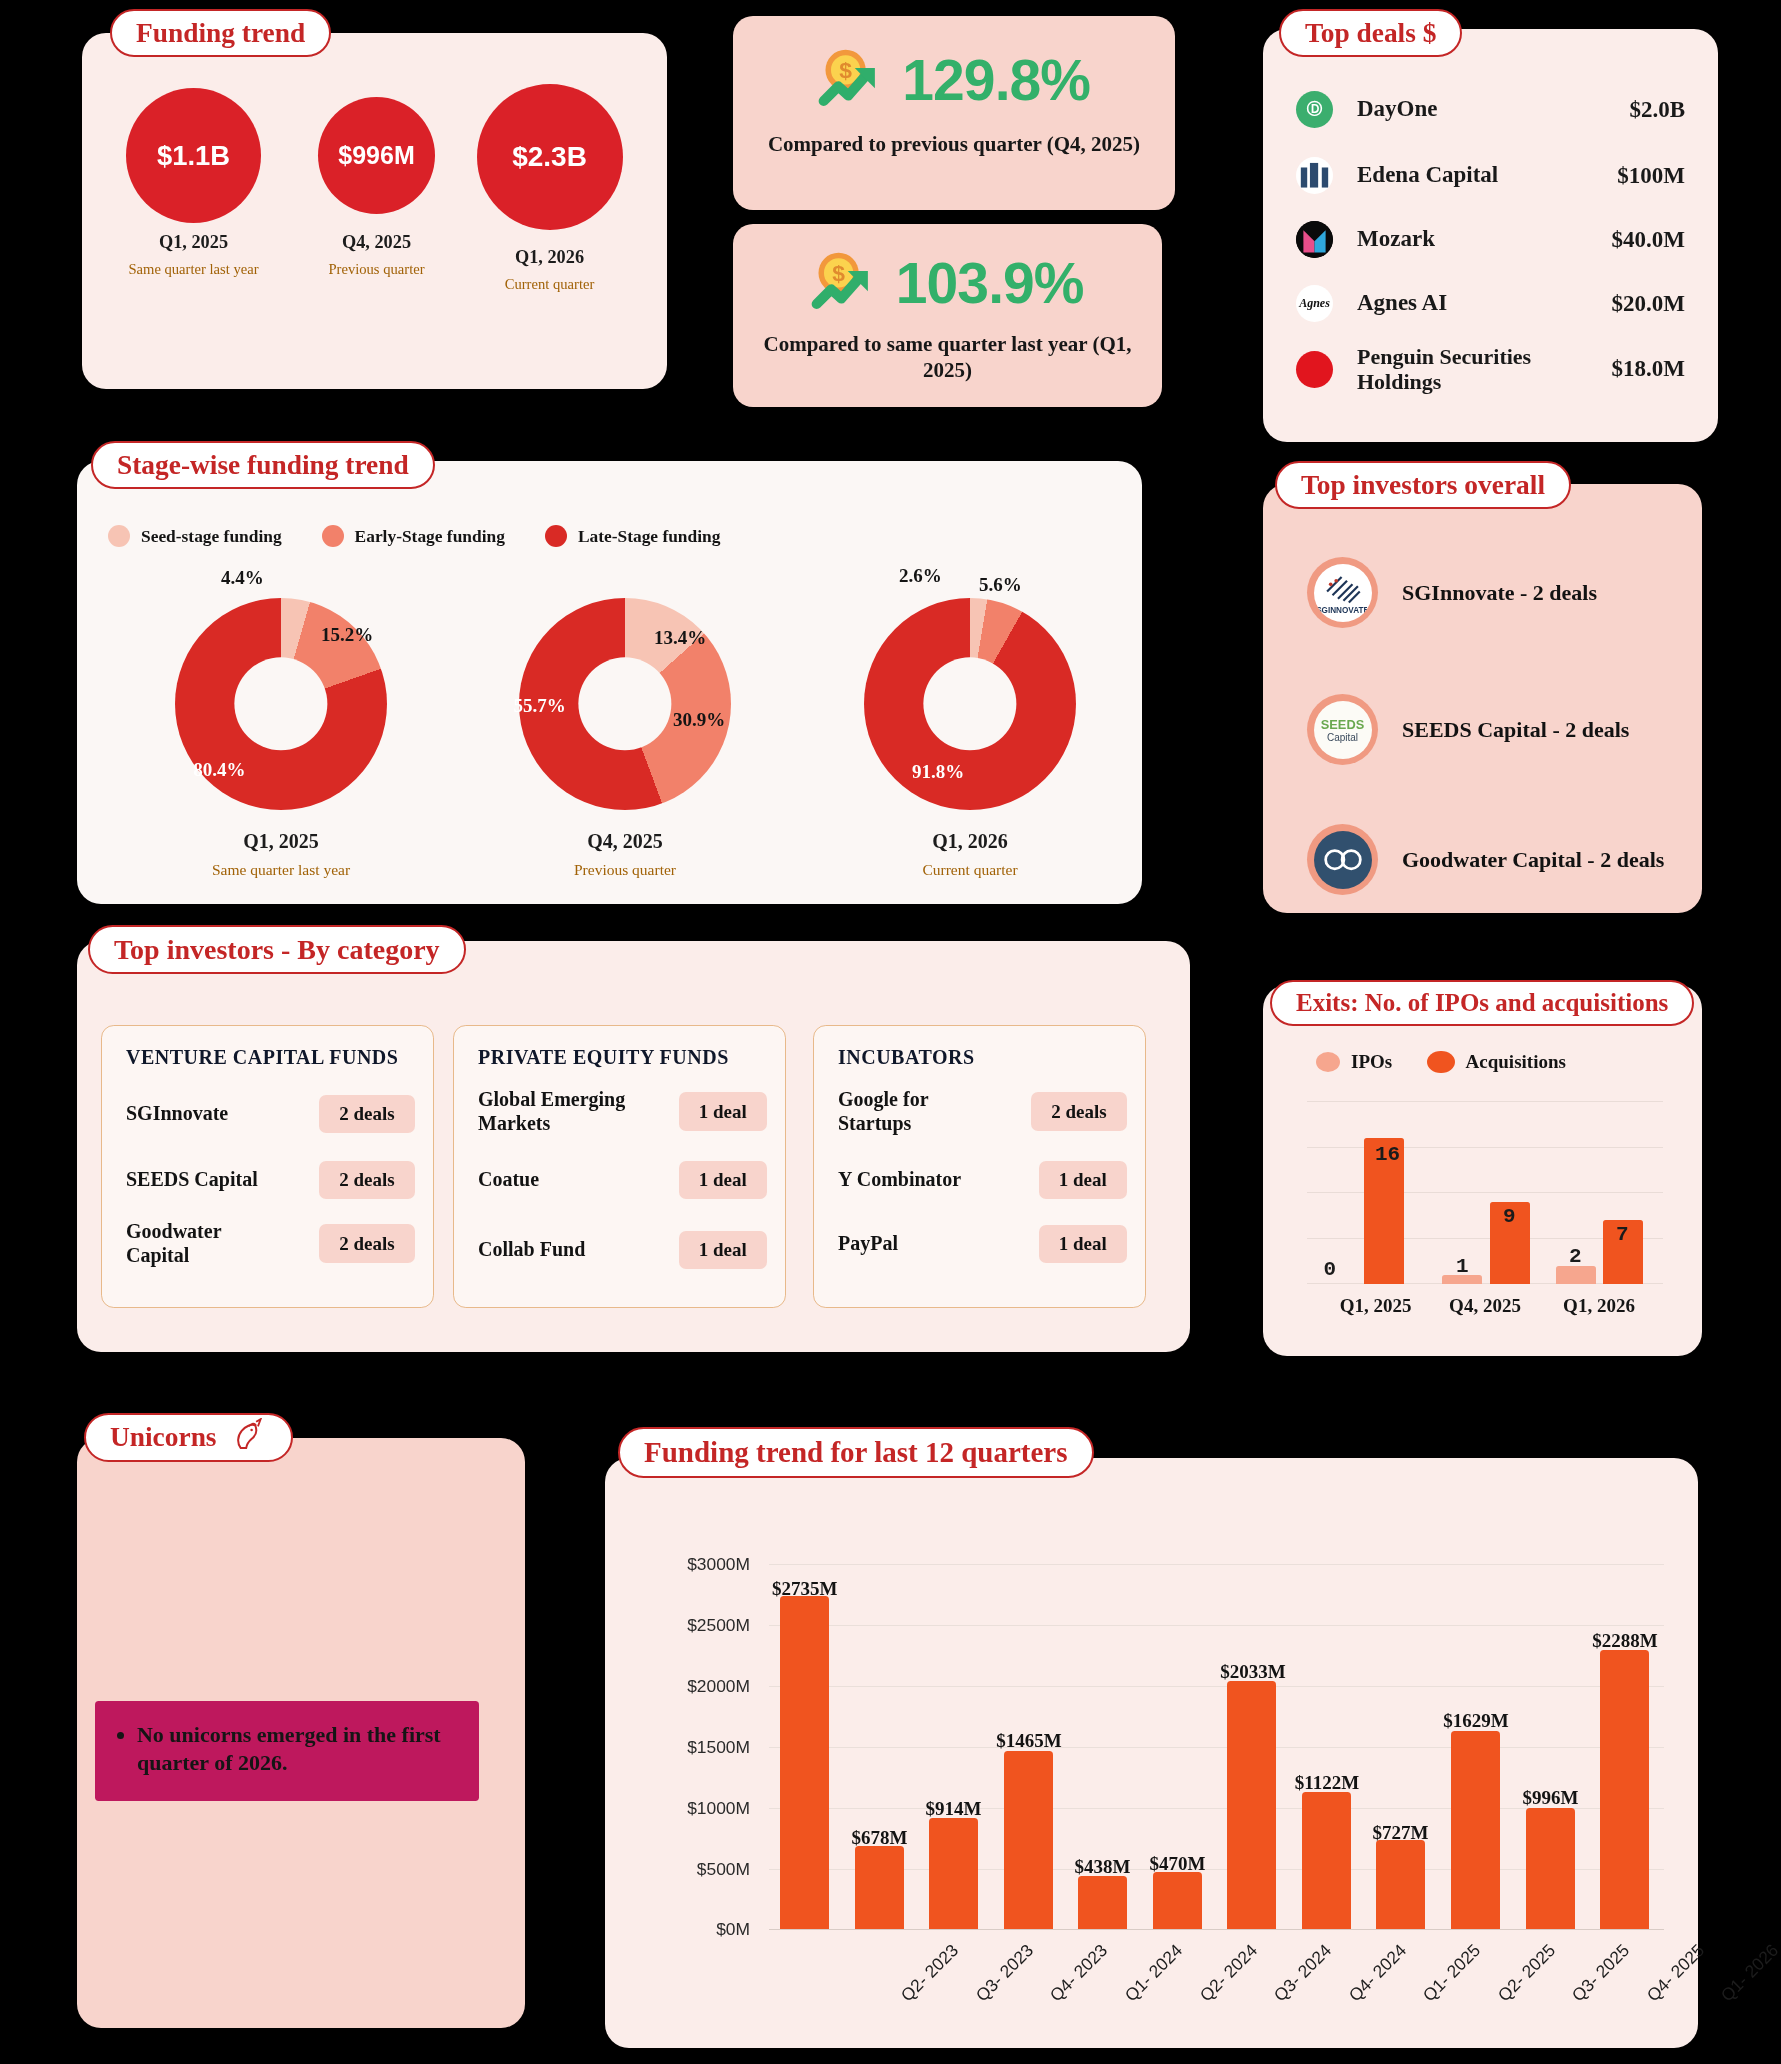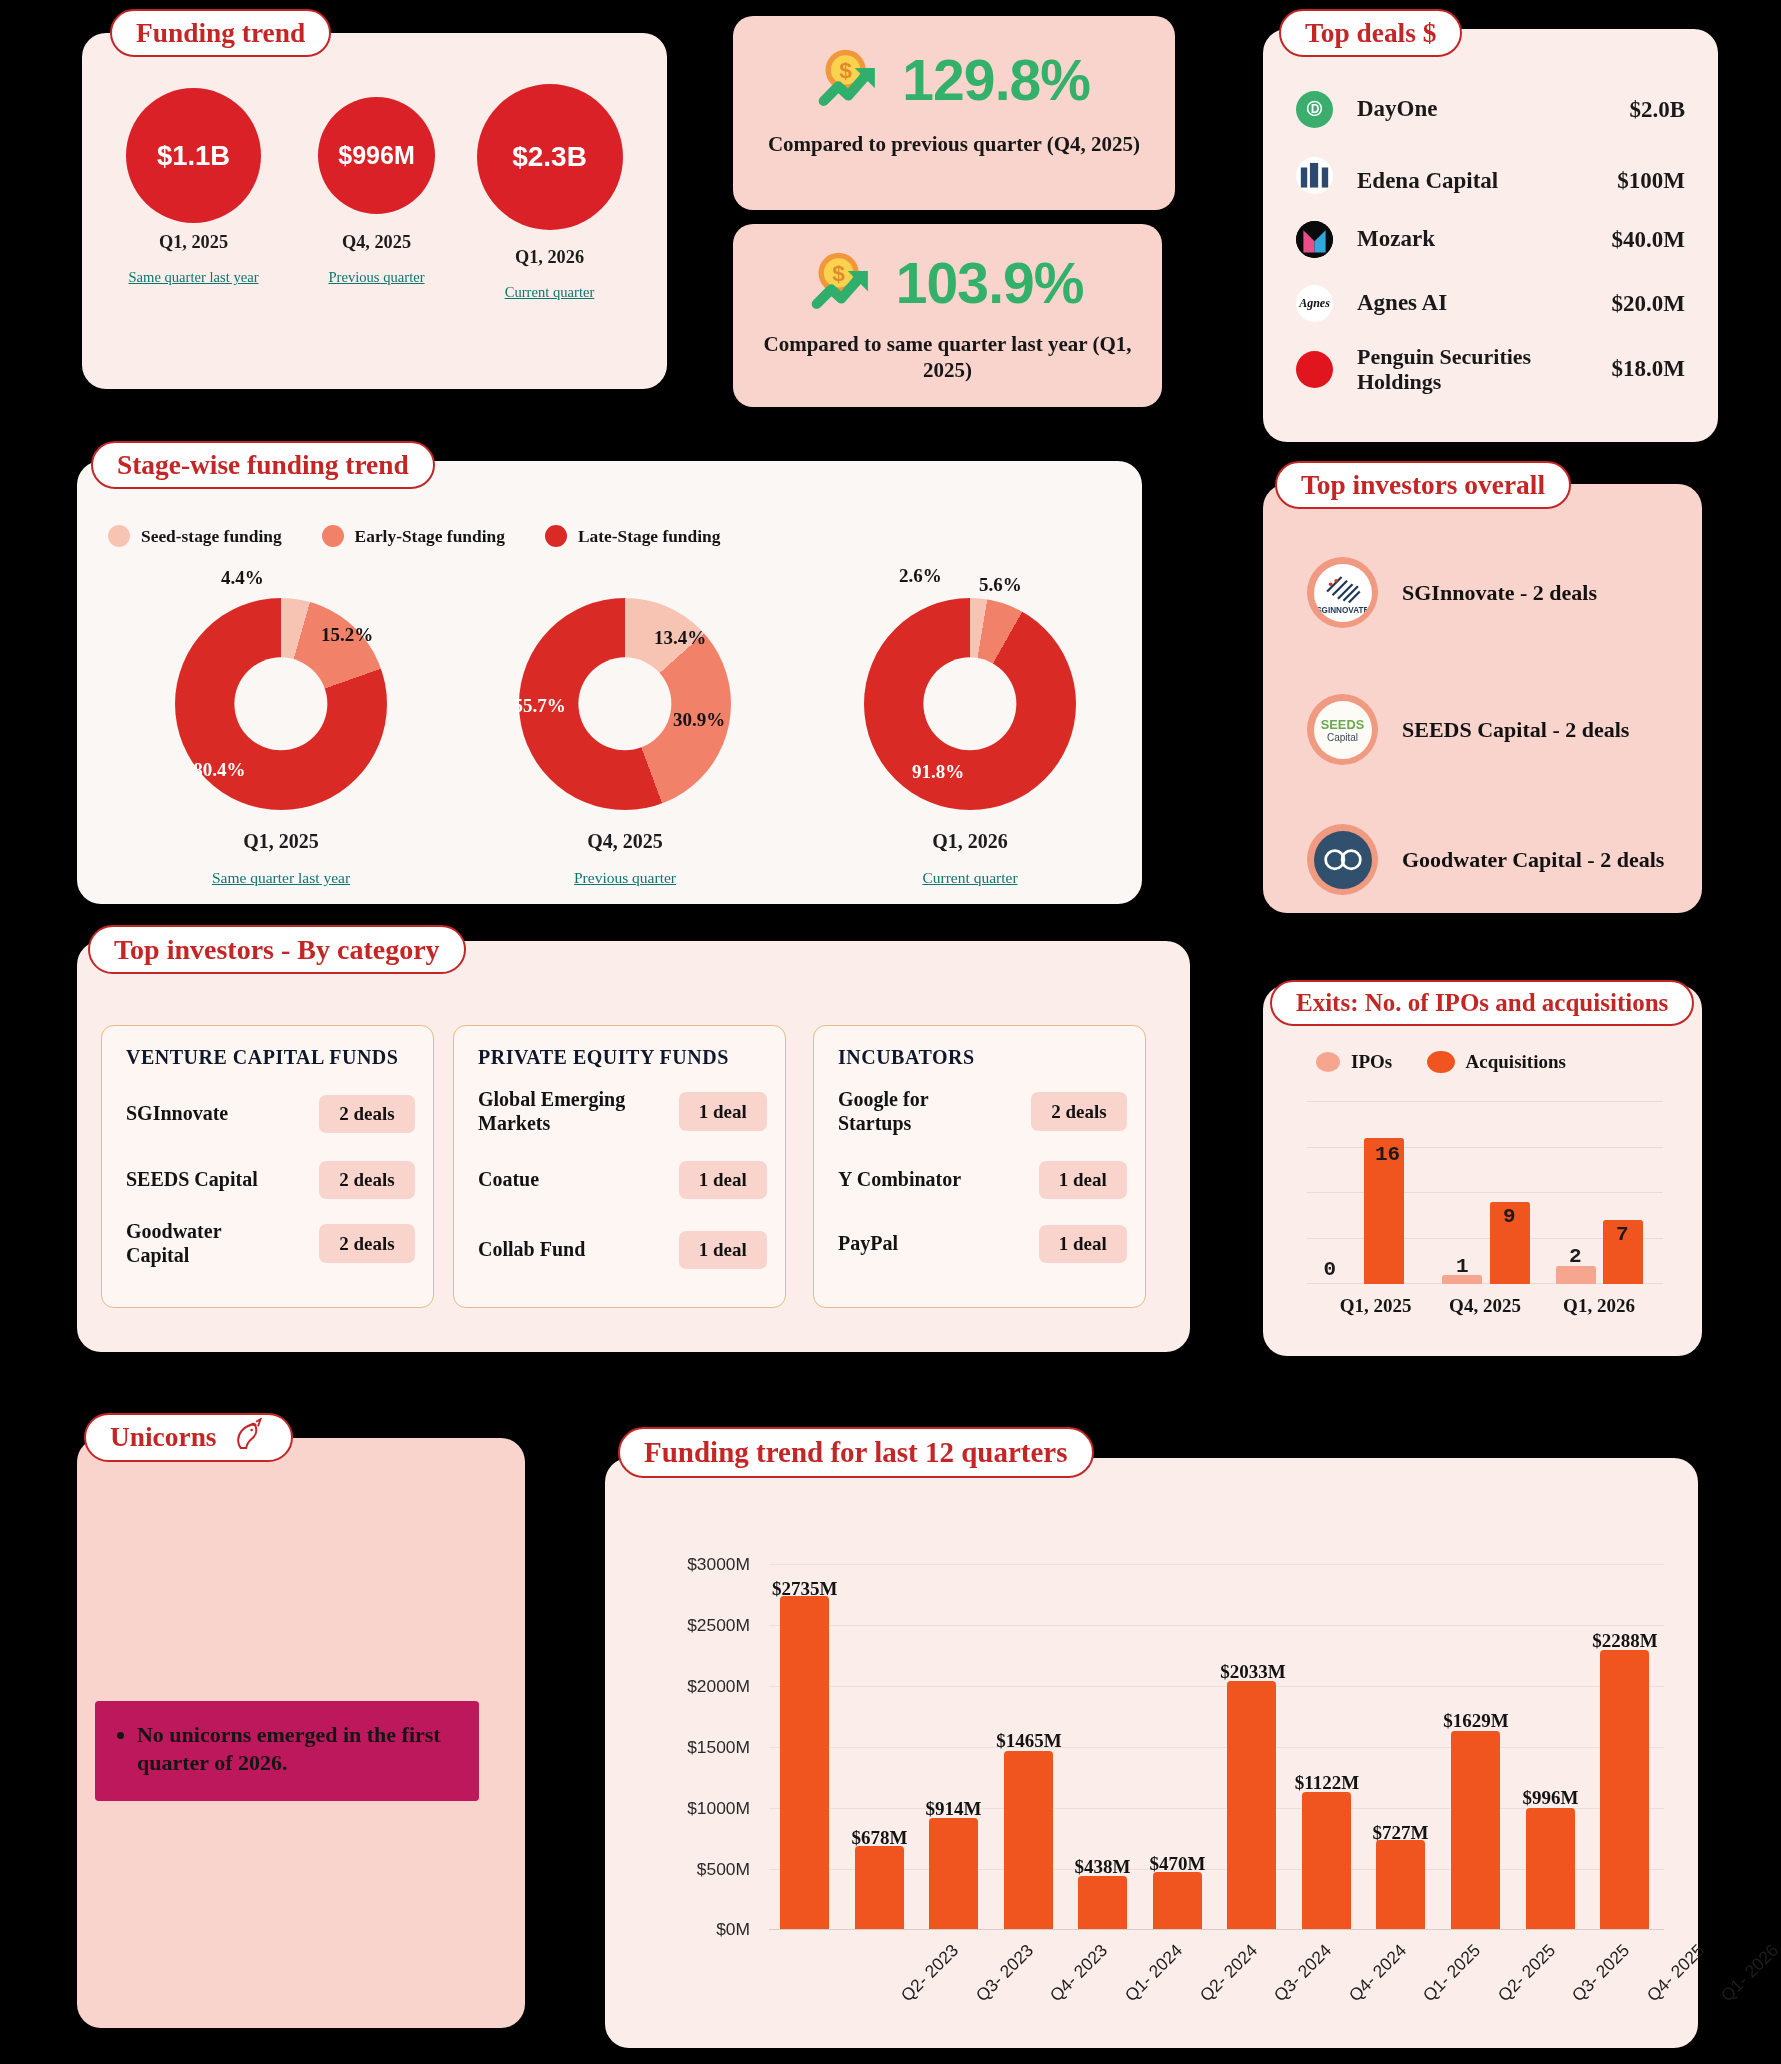--- a/index.html
+++ b/index.html
@@ -34,21 +34,21 @@
   #funding-trend-pill { left:110px; top:9.1px; height:48px; font-size:27.4px; }
   .circ-row { position:absolute; left:0; top:55px; width:100%; height:192px; }
   .circ-wrap { position:absolute; text-align:center; }
   .circ {
     border-radius:50%; background:#DA2128; color:#fff;
     display:flex; align-items:center; justify-content:center;
     font-family:"Liberation Sans", sans-serif; font-weight:bold;
     margin: 0 auto;
   }
   .q-label { font-weight:bold; font-size:18.3px; color:#1c1c1c; margin-top:9.1px;}
-  .q-sub { font-size:14.6px; color:#0f766e; line-height:1.15; margin-top:16px;text-decoration:underline;}
+  .q-sub { font-size:14.6px; color:#a16207; line-height:1.15; margin-top:8px;}
 
   
   .pct-card { position:absolute; background:#F8D4CC; border-radius:20px; }
   .pct-top { display:flex; align-items:center; justify-content:center; gap:16.4px; height:88px;}
   .pct-num { font-family:"Liberation Sans", sans-serif; font-weight:bold; font-size:57px; color:#33B06A; letter-spacing:-0.9px;}
   .pct-cap { text-align:center; font-weight:bold; font-size:21px; color:#171717; line-height:1.22; padding:0 24px;}
 
   
   .coin-icon { width:68px; height:64px; position:relative; flex:none;}
 
@@ -178,21 +178,21 @@
   <div class="pct-cap" style="margin-top:5.5px;">Compared to same quarter last year (Q1, 2025)</div>
 </div>
 
 <div class="pill" id="top-deals-pill">Top deals $</div>
 <div class="panel panel-light" id="top-deals">
   <div class="deal-row" style="top:62px;">
     <div class="deal-logo" style="background:#3BAE6E;color:#fff;">Ⓓ</div>
     <div class="deal-name">DayOne</div>
     <div class="deal-amt">$2.0B</div>
   </div>
-  <div class="deal-row" style="top:128px;align-items:flex-end;">
+  <div class="deal-row" style="top:128px;">
     <div class="deal-logo" style="background:#ffffff;">
       <svg width="31" height="27.4" viewBox="0 0 34 30">
           <rect x="2" y="6" width="7" height="22" fill="#2C4A6E"></rect>
           <rect x="12" y="1" width="9" height="27" fill="#2C4A6E"></rect>
           <rect x="25" y="6" width="7" height="22" fill="#2C4A6E"></rect>
         </svg>
     </div>
     <div class="deal-name">Edena Capital</div>
     <div class="deal-amt">$100M</div>
   </div>

